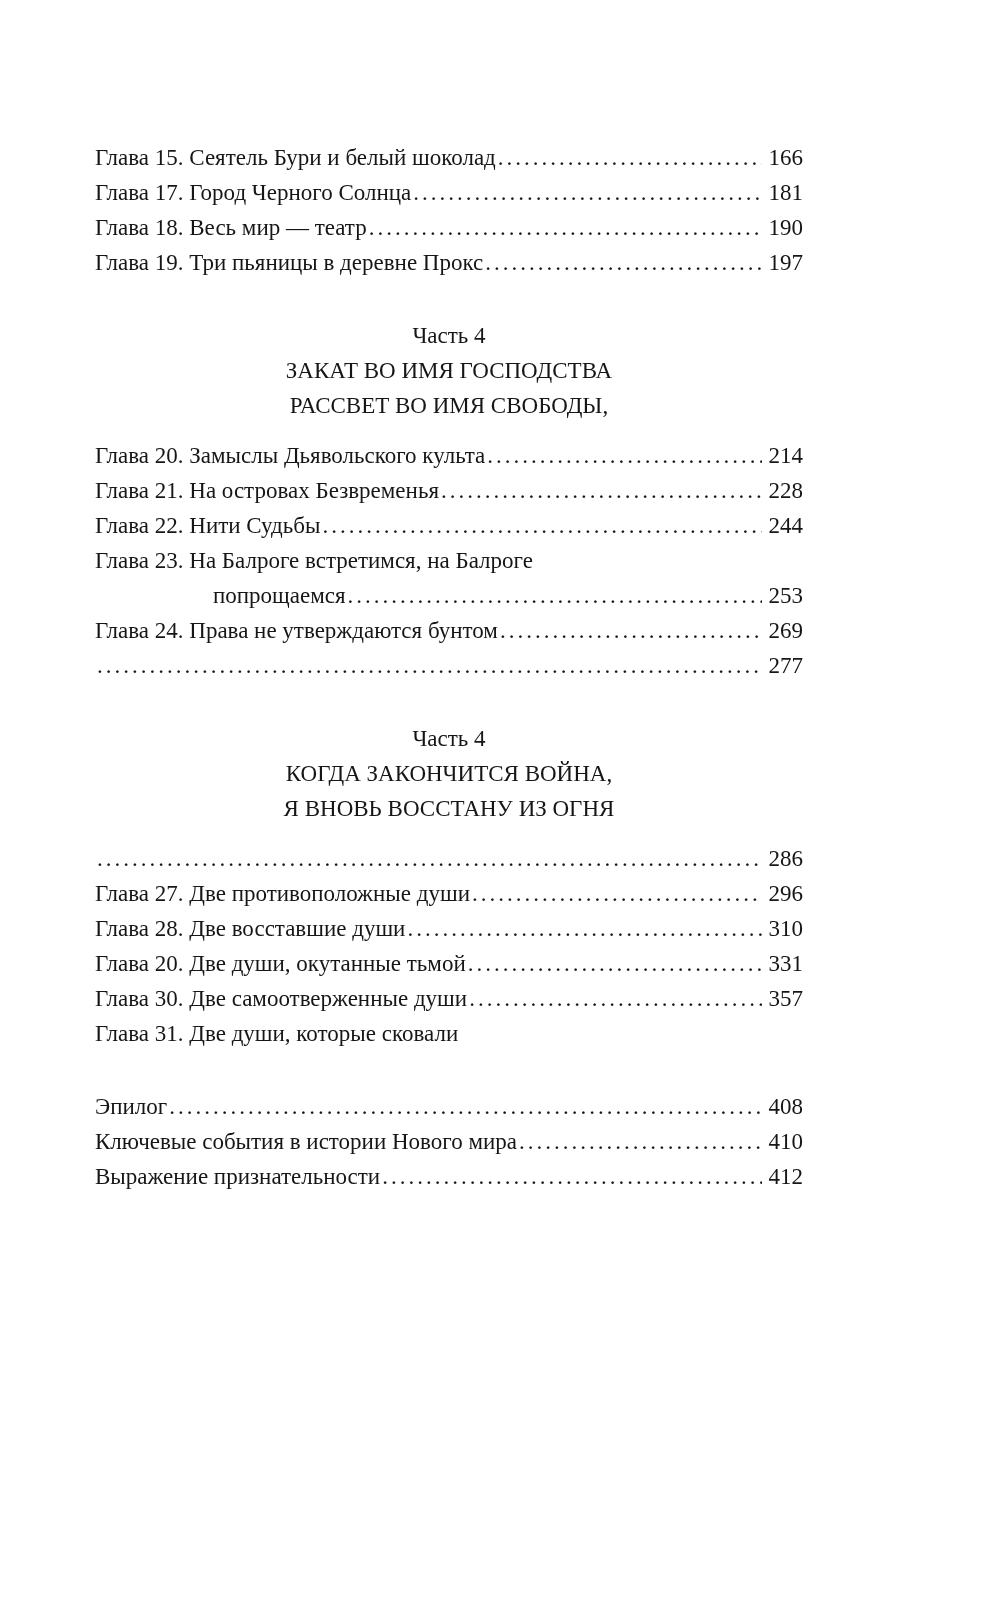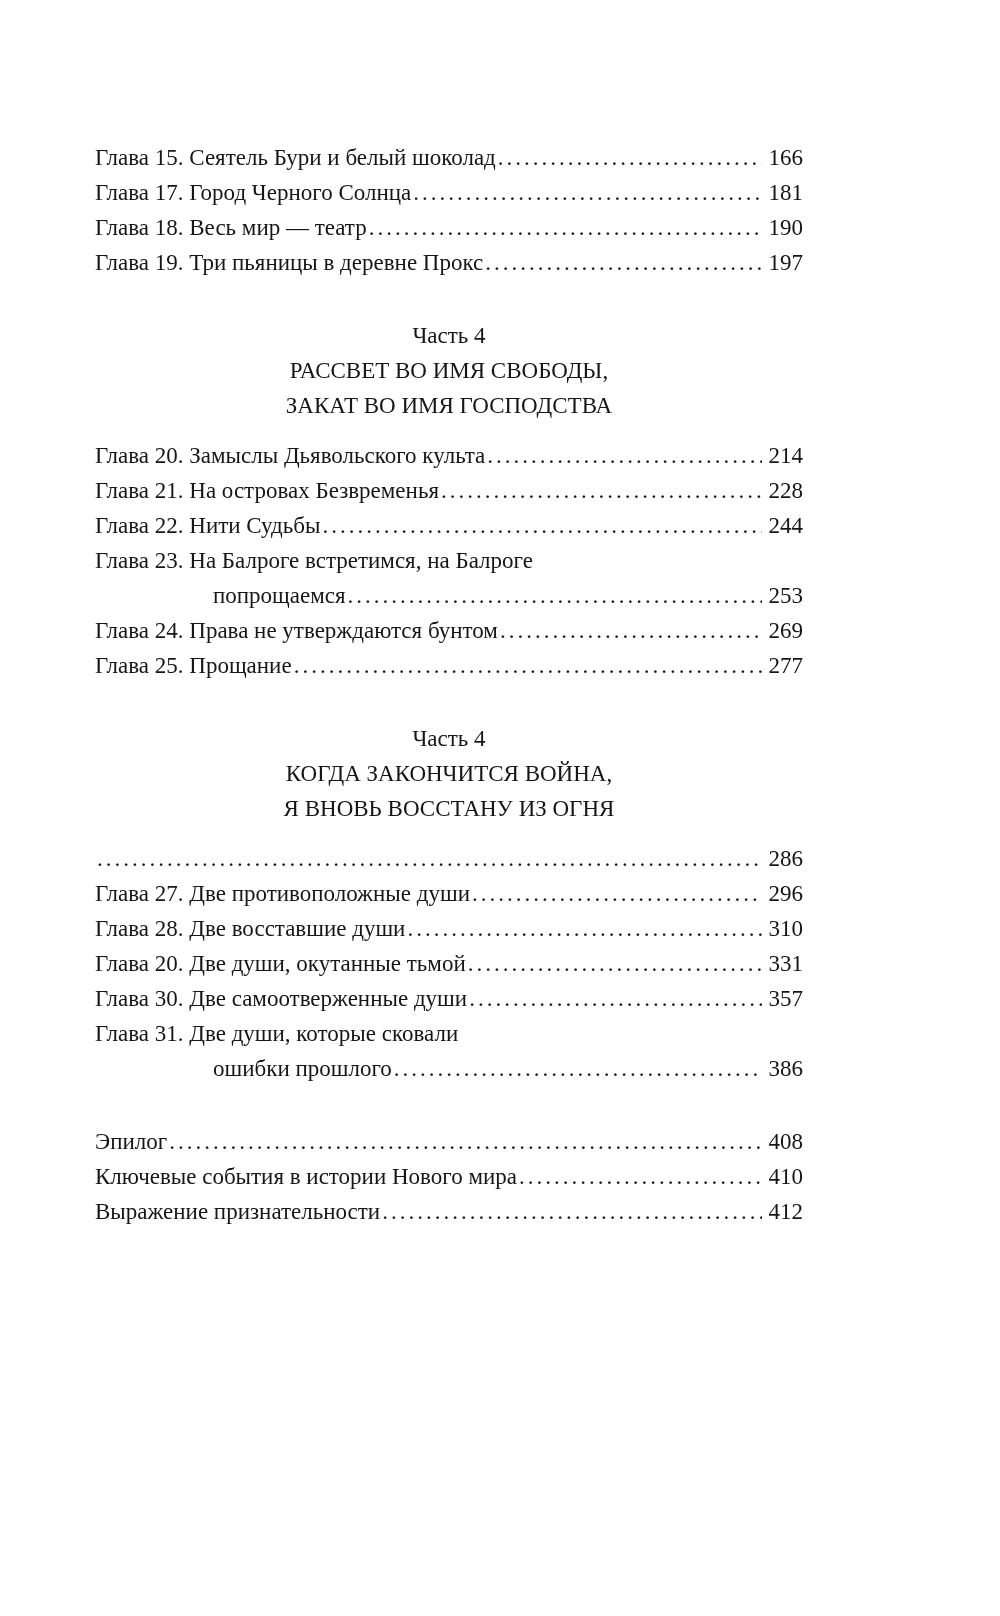--- a/index.html
+++ b/index.html
@@ -85,22 +85,22 @@
       </div>
       <div class="row">
         <span class="lbl">Глава 19. Три пьяницы в деревне Прокс</span>
         <span class="dots"></span>
         <span class="pg">197</span>
       </div>
     </div>
 
     <div class="part">
       <div>Часть 4</div>
+      <div>ЗАКАТ ВО ИМЯ ГОСПОДСТВА</div>
       <div>РАССВЕТ ВО ИМЯ СВОБОДЫ,</div>
-      <div>ЗАКАТ ВО ИМЯ ГОСПОДСТВА</div>
     </div>
 
     <div>
       <div class="row">
         <span class="lbl">Глава 20. Замыслы Дьявольского культа</span>
         <span class="dots"></span>
         <span class="pg">214</span>
       </div>
       <div class="row">
         <span class="lbl">Глава 21. На островах Безвременья</span>
@@ -121,21 +121,20 @@
           <span class="dots"></span>
           <span class="pg">253</span>
         </div>
       </div>
       <div class="row">
         <span class="lbl">Глава 24. Права не утверждаются бунтом</span>
         <span class="dots"></span>
         <span class="pg">269</span>
       </div>
       <div class="row">
-        <span class="lbl">Глава 25. Прощание</span>
         <span class="dots"></span>
         <span class="pg">277</span>
       </div>
     </div>
 
     <div class="part">
       <div>Часть 4</div>
       <div>КОГДА ЗАКОНЧИТСЯ ВОЙНА,</div>
       <div>Я ВНОВЬ ВОССТАНУ ИЗ ОГНЯ</div>
     </div>
@@ -162,25 +161,20 @@
       </div>
       <div class="row">
         <span class="lbl">Глава 30. Две самоотверженные души</span>
         <span class="dots"></span>
         <span class="pg">357</span>
       </div>
       <div>
         <div class="row">
           <span class="lbl">Глава 31. Две души, которые сковали</span>
         </div>
-        <div class="row cont">
-          <span class="lbl">ошибки прошлого</span>
-          <span class="dots"></span>
-          <span class="pg">386</span>
-        </div>
       </div>
     </div>
 
     <div class="backmatter">
       <div class="row">
         <span class="lbl">Эпилог</span>
         <span class="dots"></span>
         <span class="pg">408</span>
       </div>
       <div class="row">

